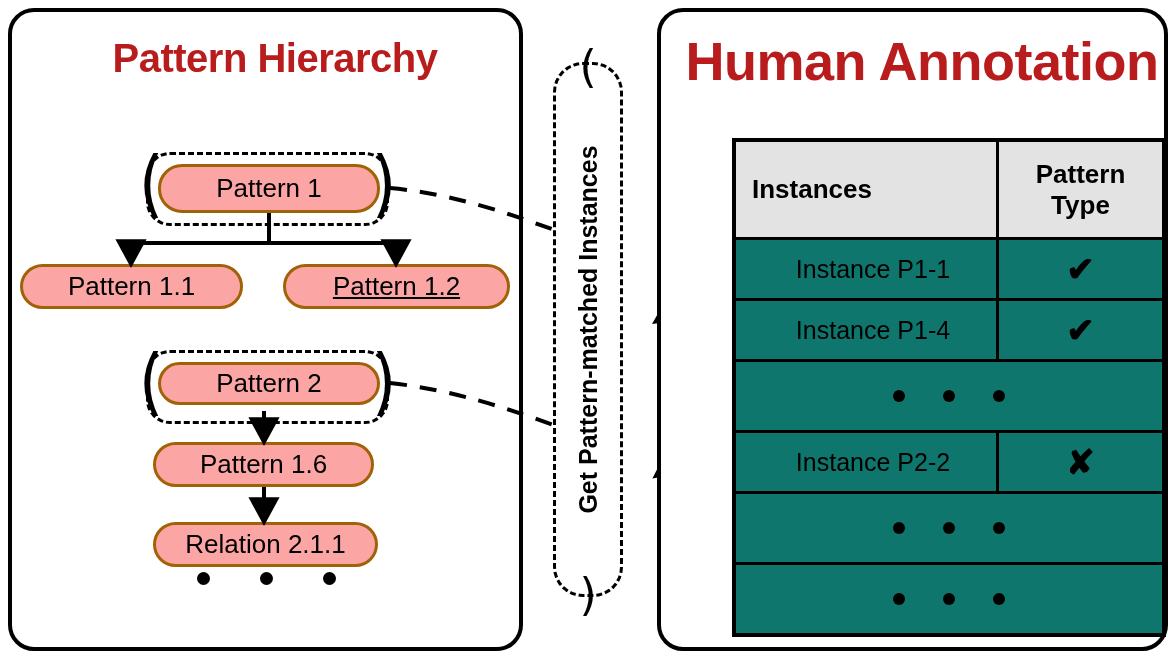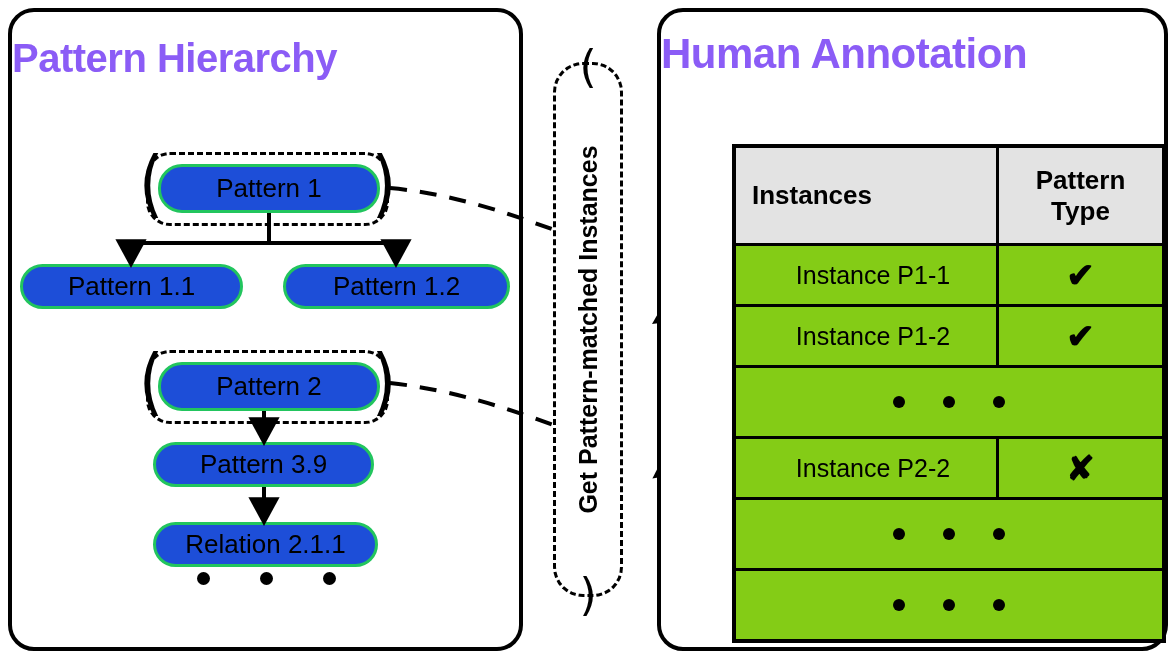--- a/index.html
+++ b/index.html
@@ -16,43 +16,45 @@
     border-radius:26px;
     background:#fff;
     box-sizing:border-box;
   }
   #left-panel{left:8px;top:8px;width:515px;height:643px;}
   #right-panel{left:657px;top:8px;width:511px;height:643px;}
 
   .panel-title{
     position:absolute;
     left:0;right:0;
+    text-align:center;
     font-weight:bold;
-    color:#8b5cf6;
-    white-space:nowrap;
+    color:#b91c1c;
+    white-space:nowrap;
+    padding-left:19px;
   }
   #left-title{top:24px;font-size:40px;letter-spacing:-0.5px;}
-  #right-title{top:18px;font-size:42px;letter-spacing:-0.5px;}
+  #right-title{top:18px;font-size:54px;letter-spacing:-0.5px;}
   #relation-type{
     position:absolute;top:76px;left:0;right:0;
     text-align:center;font-size:25px;font-weight:bold;color:#000;
     white-space:nowrap;
   }
   #relation-type .mathvar{
     font-family:"DejaVu Serif", serif;
     font-style:italic;font-weight:400;font-size:26px;
     margin-left:10px;
   }
 
   
   .node{
     position:absolute;
-    border:3px solid #22c55e;
+    border:3px solid #a16207;
     border-radius:24px;
-    background:#1d4ed8;
+    background:#fca5a5;
     display:flex;align-items:center;justify-content:center;
     font-size:26px;color:#000;
     box-sizing:border-box;
     white-space:nowrap;
   }
   .dashgroup{
     position:absolute;
     border:3px dashed #000;
     border-radius:24px;
     background:transparent;
@@ -101,24 +103,24 @@
     position:absolute;
     left:553px;width:70px;height:34px;
     text-align:center;
     font-family:"DejaVu Sans", sans-serif;
     font-size:44px;line-height:34px;color:#000;
   }
 
   
   #ann-table{
     position:absolute;
-    left:732px;top:144px;width:413px;
+    left:732px;top:138px;width:413px;
     border-collapse:collapse;
     border:4px solid #000;
-    background:#84cc16;
+    background:#0f766e;
     table-layout:fixed;
   }
   #ann-table td,#ann-table th{
     border:3px solid #000;
     padding:0;
     text-align:center;
     color:#000;
   }
   #ann-table th{
     background:#e3e3e3;
@@ -149,33 +151,33 @@
   <div class="dashgroup" style="left:146px;top:152px;width:243px;height:74px;"></div>
   <div class="paren" style="left:139px;top:153px;">(</div>
   <div class="paren" style="left:372px;top:153px;">)</div>
   <div class="node" style="left:158px;top:164px;width:222px;height:49px;">
     <span>Pattern 1</span>
   </div>
 
   <div class="node" style="left:20px;top:264px;width:223px;height:45px;">
     <span>Pattern 1.1</span>
   </div>
-  <div class="node" style="left:283px;top:264px;width:227px;height:45px;">
+  <div class="node" style="left:283px;top:264px;width:227px;height:45px;text-decoration:underline;">
     <span>Pattern 1.2</span>
   </div>
 
   <div class="dashgroup" style="left:146px;top:350px;width:243px;height:74px;"></div>
   <div class="paren" style="left:139px;top:351px;">(</div>
   <div class="paren" style="left:372px;top:351px;">)</div>
-  <div class="node" style="left:158px;top:362px;width:222px;height:49px;">
+  <div class="node" style="left:158px;top:362px;width:222px;height:43px;">
     <span>Pattern 2</span>
   </div>
 
   <div class="node" style="left:153px;top:442px;width:221px;height:45px;">
-    <span>Pattern 3.9</span>
+    <span>Pattern 1.6</span>
   </div>
   <div class="node" style="left:153px;top:522px;width:225px;height:45px;">
     <span>Relation 2.1.1</span>
   </div>
 
   <div class="dots" style="left:176px;top:568px;width:180px;height:20px;">
     <span></span>
     <span></span>
     <span></span>
   </div>
@@ -239,21 +241,21 @@
       </tr>
     </thead>
     <tbody>
       <tr>
         <td class="inst">Instance P1-1</td>
         <td>
           <span class="mark">✔</span>
         </td>
       </tr>
       <tr>
-        <td class="inst">Instance P1-2</td>
+        <td class="inst">Instance P1-4</td>
         <td>
           <span class="mark">✔</span>
         </td>
       </tr>
       <tr>
         <td colspan="2" style="height:68px;">
           <div class="rowdots">
             <i></i>
             <i></i>
             <i></i>

